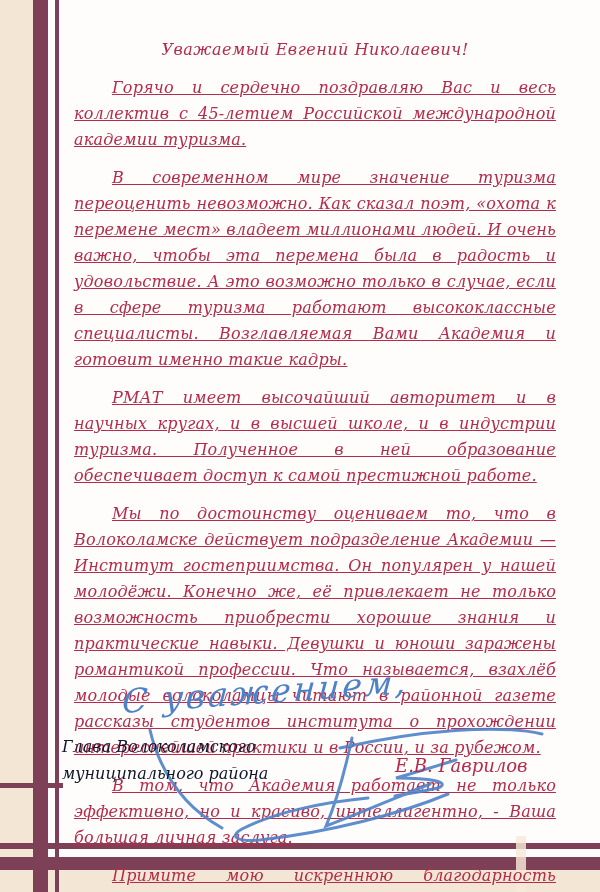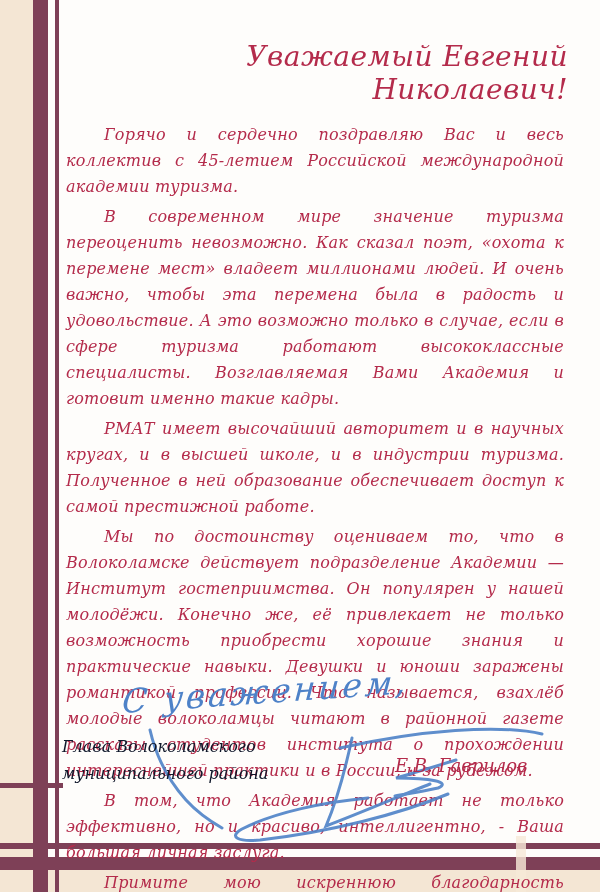--- a/index.html
+++ b/index.html
@@ -22,26 +22,26 @@
   .tick-left          { position: absolute; left: 0; top: 783px; width: 63px; height: 5px; background: #7e4057; }
   .strip-cross-right  { position: absolute; left: 516px; top: 836px; width: 10px; height: 56px; background: rgba(246,233,216,0.82); }
 
   
   .content {
     position: absolute; left: 62px; top: 40px; width: 506px;
     color: #b42b4b;
     font-style: italic;
   }
   .salutation {
-    font-size: 28px; font-weight: normal; text-align: right;
+    font-size: 16px; font-weight: normal; text-align: center;
     margin: 0 0 16px 0; letter-spacing: 0.5px;
   }
   .content p {
-    margin: 4px; font-size: 16px; line-height: 26px;
-    text-align: justify; text-indent: 38px; letter-spacing: 0.2px;
+    margin: 12px; font-size: 16px; line-height: 26px;
+    text-align: justify; text-indent: 38px; letter-spacing: 0.2px; text-decoration: underline;
   }
 
   
   .closing {
     position: absolute; left: 122px; top: 672px;
     color: #4e82c8; font-style: italic;
     font-size: 33px; letter-spacing: 3px;
     transform: rotate(-4deg) skewX(-8deg);
     white-space: nowrap;
   }

